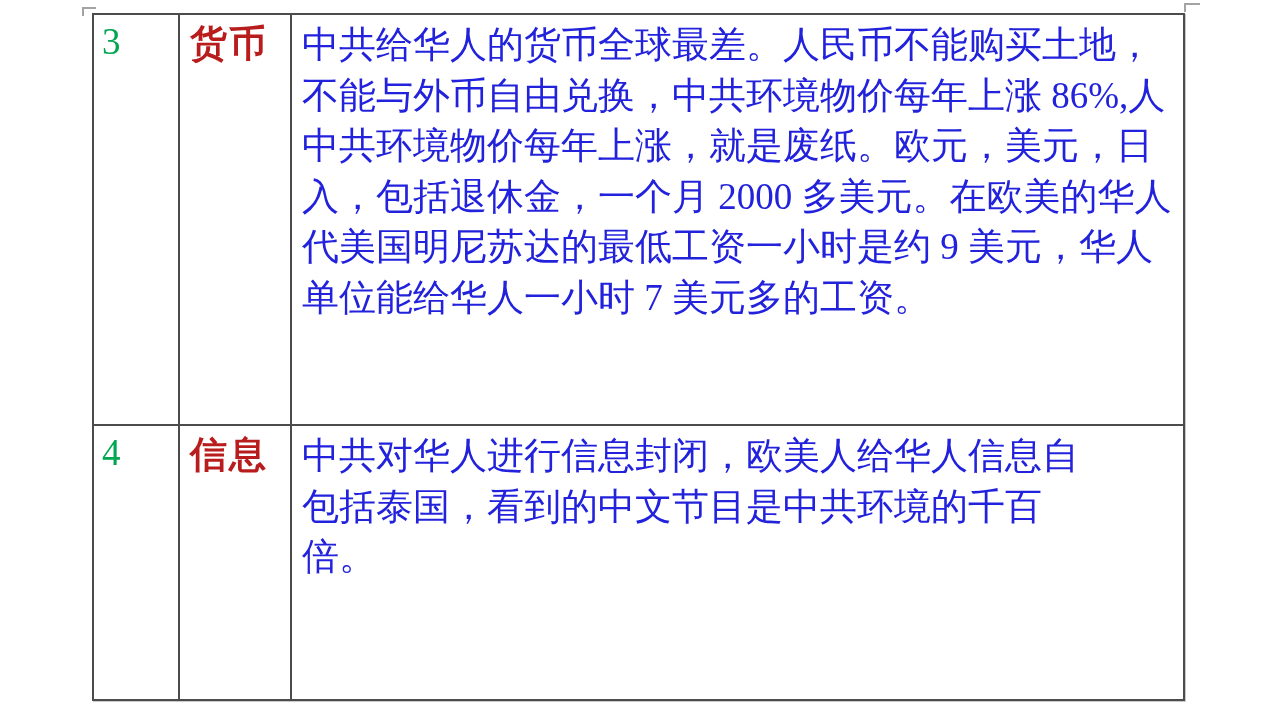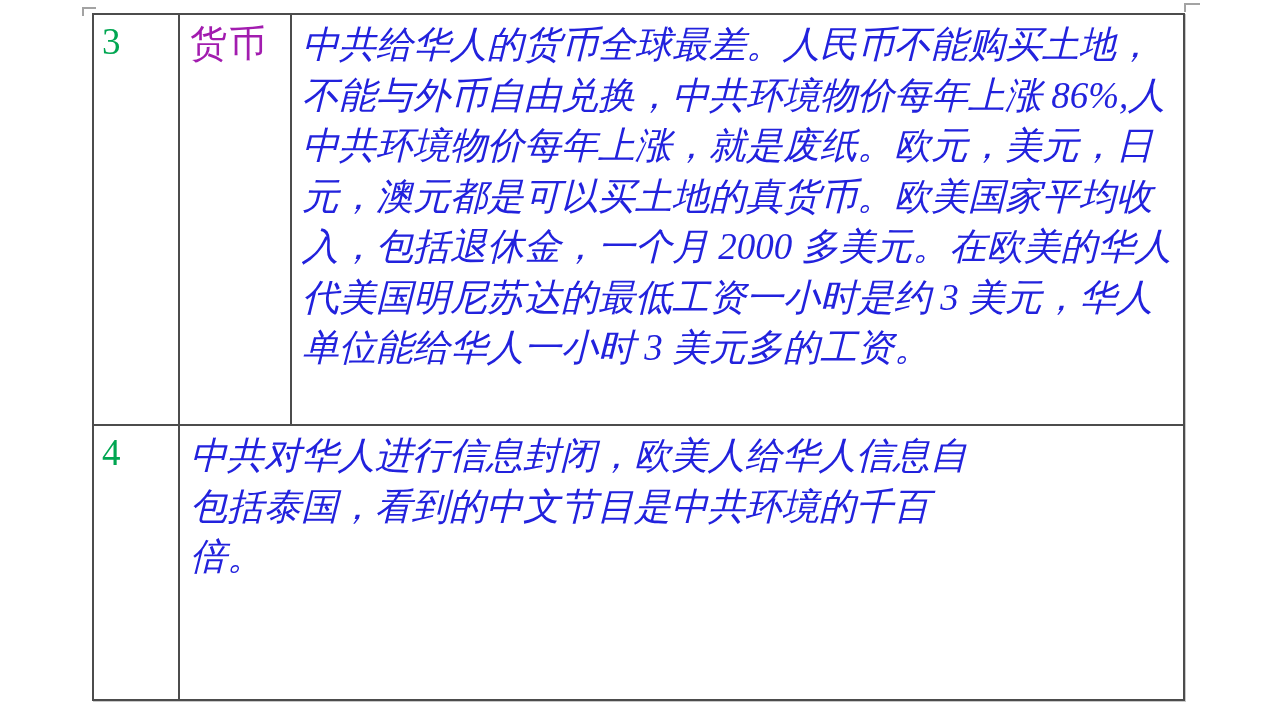--- a/index.html
+++ b/index.html
@@ -68,36 +68,35 @@
     padding: 5px 2px 0 10px;
   }
   .row-number {
     font-family: "Liberation Serif", "DejaVu Serif", serif;
     font-size: 37px;
     line-height: 42px;
     color: #00a651;
   }
   .category-label {
     font-family: "Liberation Sans", "DejaVu Sans", sans-serif;
-    font-weight: 400;
+    font-weight: 700;
     font-size: 37px;
     line-height: 42px;
     letter-spacing: 2px;
-    color: #a21caf;
+    color: #b91c1c;
     text-align: right;
   }
   .bodyline {
     height: 50.5px;
     line-height: 50.5px;
     font-size: 37px;
     color: #2222dd;
     white-space: nowrap;
     overflow: hidden;
     text-align: justify;
-    font-style: italic;
   }
 </style>
 </head>
 <body>
 
 <div class="stage">
 
   <div class="handle handle-tl"></div>
   <div class="handle handle-tr"></div>
 
@@ -107,30 +106,32 @@
       <div class="td td-num">
         <span class="row-number">3</span>
       </div>
       <div class="td td-cat">
         <span class="category-label">货币</span>
       </div>
       <div class="td td-body">
         <div class="bodyline">中共给华人的货币全球最差。人民币不能购买土地，</div>
         <div class="bodyline">不能与外币自由兑换，中共环境物价每年上涨 86%,人</div>
         <div class="bodyline">中共环境物价每年上涨，就是废纸。欧元，美元，日</div>
-        <div class="bodyline">元，澳元都是可以买土地的真货币。欧美国家平均收</div>
         <div class="bodyline">入，包括退休金，一个月 2000 多美元。在欧美的华人</div>
-        <div class="bodyline">代美国明尼苏达的最低工资一小时是约 3 美元，华人</div>
-        <div class="bodyline">单位能给华人一小时 3 美元多的工资。</div>
+        <div class="bodyline">代美国明尼苏达的最低工资一小时是约 9 美元，华人</div>
+        <div class="bodyline">单位能给华人一小时 7 美元多的工资。</div>
       </div>
     </div>
 
     <div class="tr tr-2">
       <div class="td td-num">
         <span class="row-number">4</span>
+      </div>
+      <div class="td td-cat">
+        <span class="category-label">信息</span>
       </div>
       <div class="td td-body">
         <div class="bodyline">中共对华人进行信息封闭，欧美人给华人信息自</div>
         <div class="bodyline">包括泰国，看到的中文节目是中共环境的千百</div>
         <div class="bodyline">倍。</div>
       </div>
     </div>
 
   </div>
 </div>

